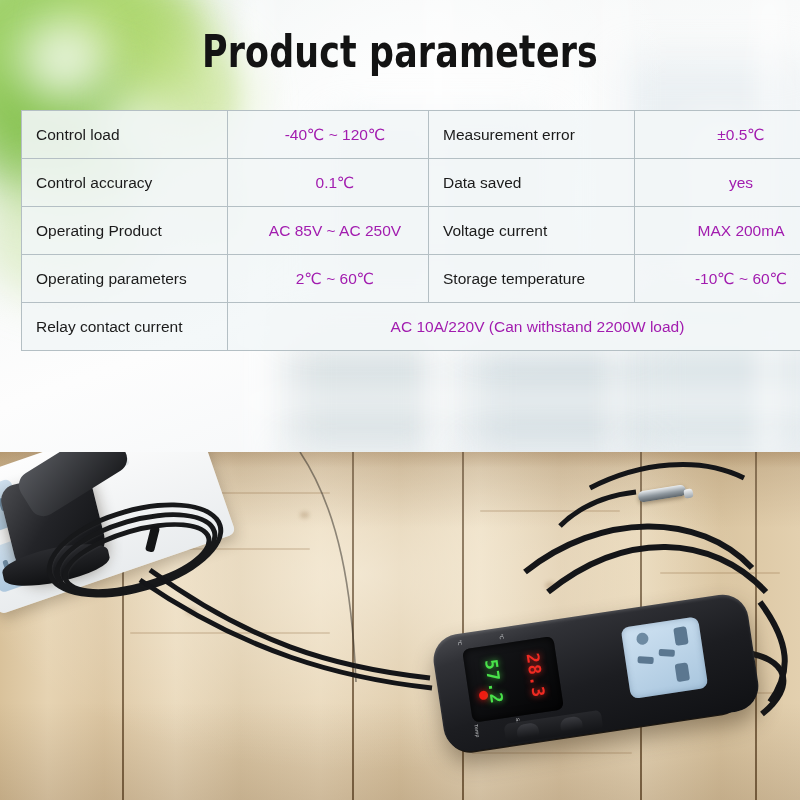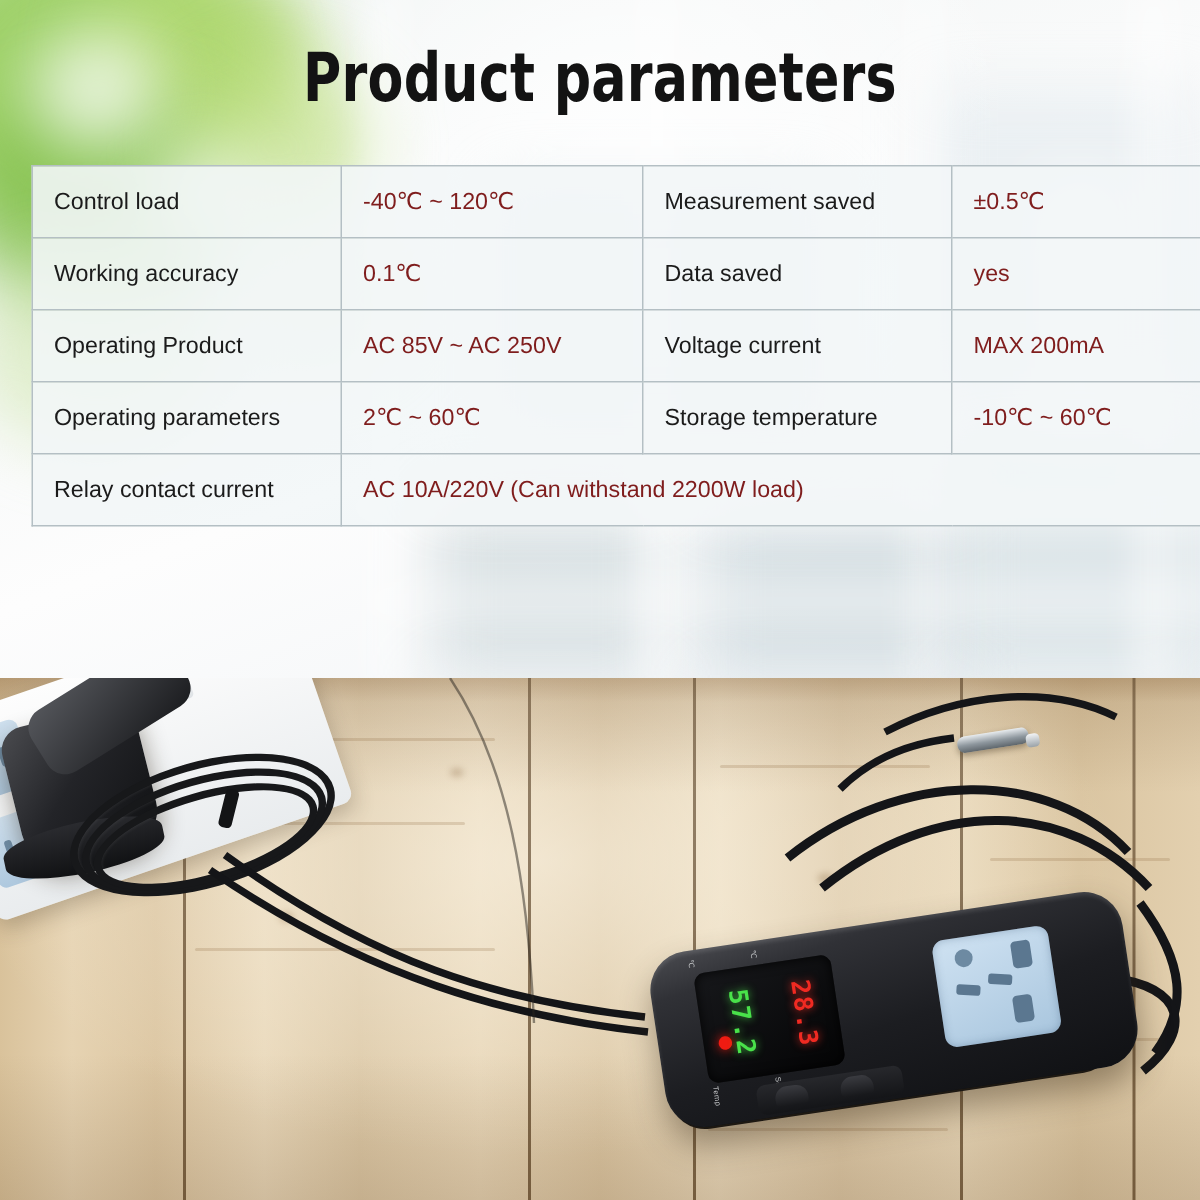--- a/index.html
+++ b/index.html
@@ -59,21 +59,21 @@
     background:rgba(246,249,250,.70);
     box-shadow:0 0 0 1px rgba(160,172,178,.0);
   }
   .spec-table td{
     border:1px solid #b4bfc4;
     height:47px;padding:0 0 0 14px;
     font-size:15.5px;color:#1b1b1b;
     background:rgba(241,245,247,.62);
     vertical-align:middle;white-space:nowrap;overflow:hidden;
   }
-  .spec-table td.val{padding-left:14px;color:#7f1d1d;}
+  .spec-table td.val{padding-left:14px;color:#a21caf;text-align:center;}
   .col-k{width:191px;}
   .col-v{width:186px;}
   .col-k2{width:191px;}
   .col-v2{width:184px;}
   .wide{width:561px;}
 
   
   .photo{position:absolute;left:0;top:452px;width:800px;height:348px;overflow:hidden;}
   
   .wood{position:absolute;left:0;top:0;width:800px;height:348px;
@@ -188,25 +188,25 @@
     <div class="pane h1"></div>
     <div class="pane h2"></div>
 
     <div class="title">Product parameters</div>
 
     <table class="spec-table">
       <tbody>
         <tr>
           <td class="col-k">Control load</td>
           <td class="col-v val">-40℃ ~ 120℃</td>
-          <td class="col-k2">Measurement saved</td>
+          <td class="col-k2">Measurement error</td>
           <td class="col-v2 val">±0.5℃</td>
         </tr>
         <tr>
-          <td class="col-k">Working accuracy</td>
+          <td class="col-k">Control accuracy</td>
           <td class="col-v val">0.1℃</td>
           <td class="col-k2">Data saved</td>
           <td class="col-v2 val">yes</td>
         </tr>
         <tr>
           <td class="col-k">Operating Product</td>
           <td class="col-v val">AC 85V ~ AC 250V</td>
           <td class="col-k2">Voltage current</td>
           <td class="col-v2 val">MAX 200mA</td>
         </tr>

